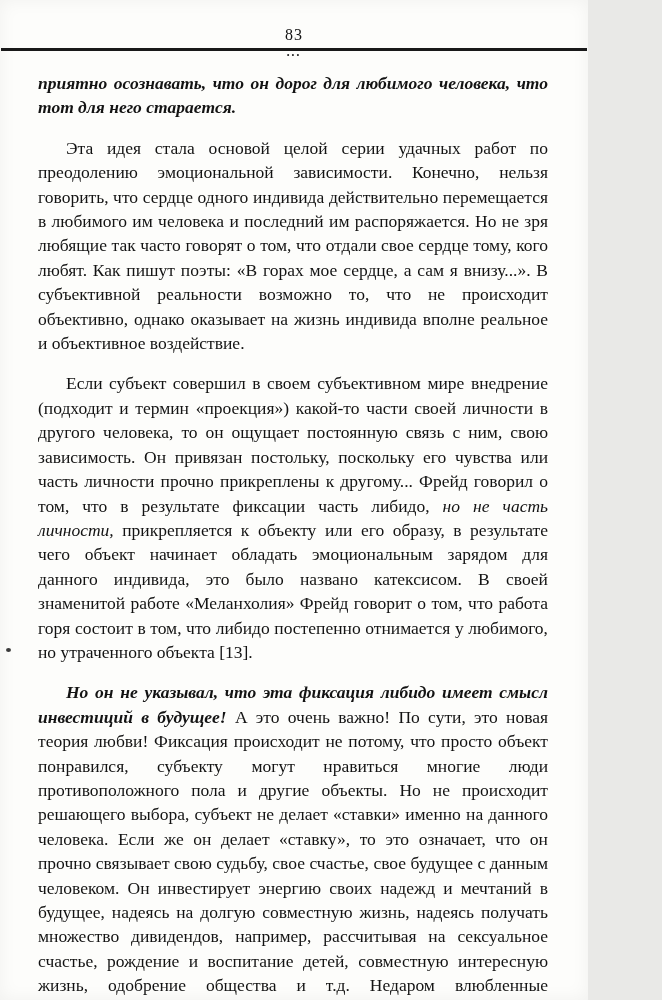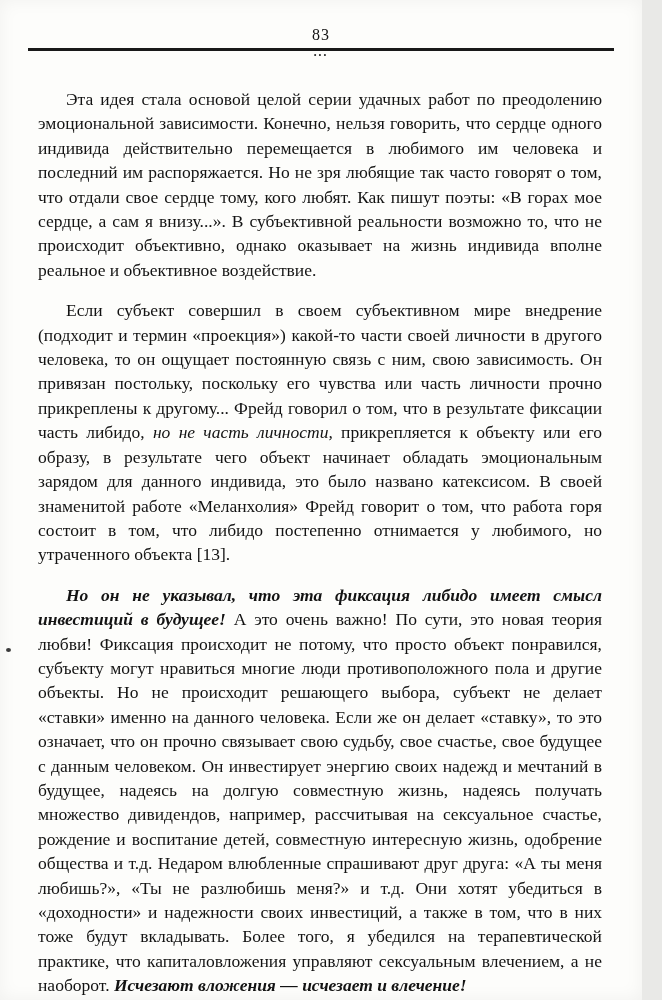--- a/index.html
+++ b/index.html
@@ -7,21 +7,21 @@
     padding: 0;
   }
   body {
     width: 662px;
     height: 1000px;
     background: #e9e9e7;
     font-family: "Liberation Serif", "DejaVu Serif", serif;
   }
   .page {
     position: relative;
-    width: 642px;
+    width: 588px;
     height: 1000px;
     background: #fdfdfb;
     color: #131313;
     box-sizing: border-box;
     overflow: hidden;
     box-shadow: inset 0 0 18px rgba(0,0,0,0.05);
   }
   .page-header {
     padding-top: 26px;
     text-align: center;
@@ -79,18 +79,19 @@
 </head>
 <body>
 
 <div class="page">
   <div class="page-header">
     <div class="page-number">83</div>
     <div class="header-rule"></div>
     <div class="header-ornament">•••</div>
   </div>
   <div class="body-text" id="body-text">
+      <p><span class="run-bold-italic">приятно осознавать, что он дорог для любимого человека, что тот для него старается.</span></p>
       <p class="indent"><span>Эта идея стала основой целой серии удачных работ по преодолению эмоциональной зависимости. Конечно, нельзя говорить, что сердце одного индивида действительно перемещается в любимого им человека и последний им распоряжается. Но не зря любящие так часто говорят о том, что отдали свое сердце тому, кого любят. Как пишут поэты: «В горах мое сердце, а сам я внизу...». В субъективной реальности возможно то, что не происходит объективно, однако оказывает на жизнь индивида вполне реальное и объективное воздействие.</span></p>
       <p class="indent"><span>Если субъект совершил в своем субъективном мире внедрение (подходит и термин «проекция») какой-то части своей личности в другого человека, то он ощущает постоянную связь с ним, свою зависимость. Он привязан постольку, поскольку его чувства или часть личности прочно прикреплены к другому... Фрейд говорил о том, что в результате фиксации часть либидо, </span><span class="run-italic">но не часть личности,</span><span> прикрепляется к объекту или его образу, в результате чего объект начинает обладать эмоциональным зарядом для данного индивида, это было названо катексисом. В своей знаменитой работе «Меланхолия» Фрейд говорит о том, что работа горя состоит в том, что либидо постепенно отнимается у любимого, но утраченного объекта [13].</span></p>
       <p class="indent"><span class="run-bold-italic">Но он не указывал, что эта фиксация либидо имеет смысл инвестиций в будущее!</span><span> А это очень важно! По сути, это новая теория любви! Фиксация происходит не потому, что просто объект понравился, субъекту могут нравиться многие люди противоположного пола и другие объекты. Но не происходит решающего выбора, субъект не делает «ставки» именно на данного человека. Если же он делает «ставку», то это означает, что он прочно связывает свою судьбу, свое счастье, свое будущее с данным человеком. Он инвестирует энергию своих надежд и мечтаний в будущее, надеясь на долгую совместную жизнь, надеясь получать множество дивидендов, например, рассчитывая на сексуальное счастье, рождение и воспитание детей, совместную интересную жизнь, одобрение общества и т.д. Недаром влюбленные спрашивают друг друга: «А ты меня любишь?», «Ты не разлюбишь меня?» и т.д. Они хотят убедиться в «доходности» и надежности своих инвестиций, а также в том, что в них тоже будут вкладывать. Более того, я убедился на терапевтической практике, что капиталовложения управляют сексуальным влечением, а не наоборот. </span><span class="run-bold-italic">Исчезают вложения — исчезает и влечение!</span></p>
     </div>
   <div class="scan-artifact"></div>
 </div>
 
 </body></html>

